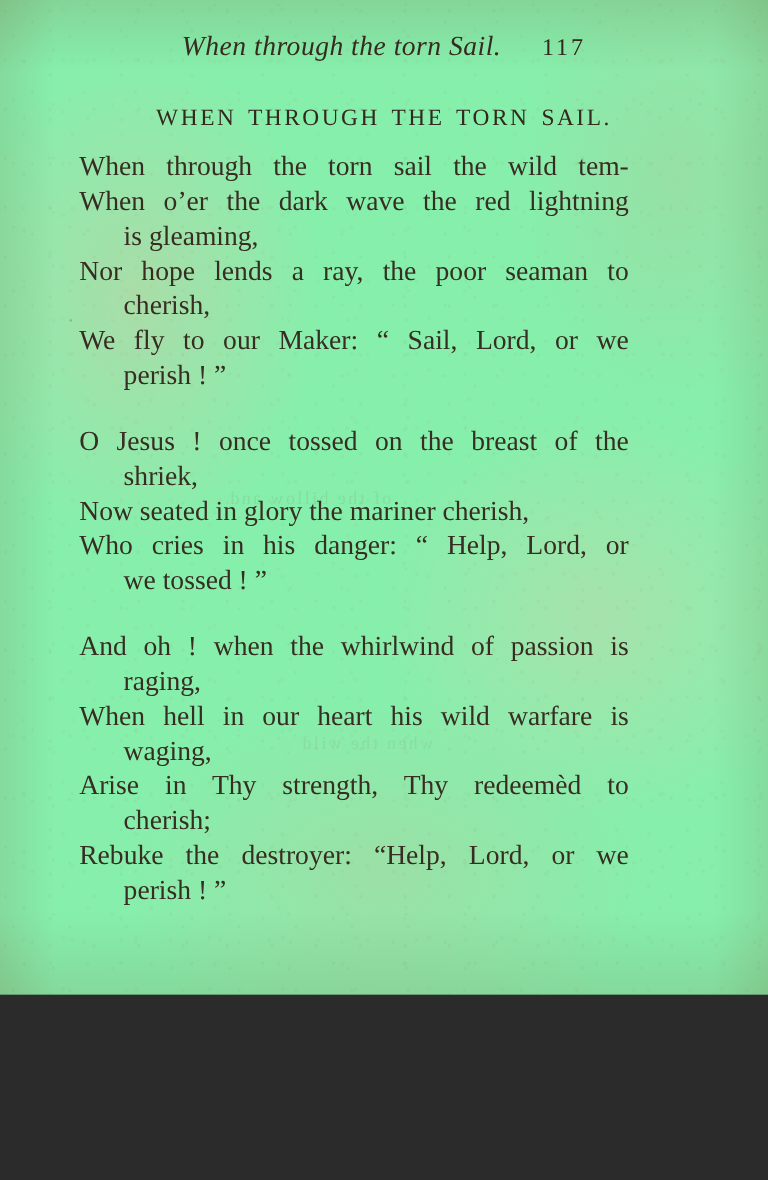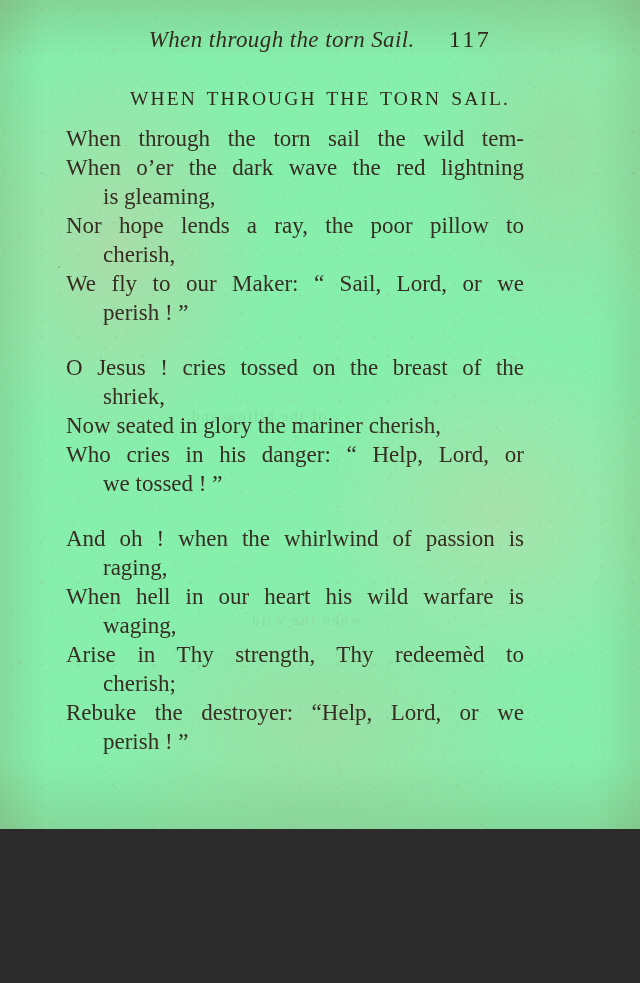--- a/index.html
+++ b/index.html
@@ -145,21 +145,21 @@
 
   .running-head-title {
     font-style: italic;
     font-size: 23px;
     letter-spacing: .4px;
     color: #352b20;
     white-space: nowrap;
   }
 
   .running-head-folio {
-    font-size: 24px;
+    font-size: 20px;
     letter-spacing: 2.5px;
     color: #32291e;
     margin-left: 34px;
     white-space: nowrap;
   }
 
   .poem-title {
     position: absolute;
     left: 0;
     right: 0;
@@ -253,32 +253,32 @@
 
       <div class="stanza">
         <div class="verse-line justified">
           <span>When through the torn sail the wild tem-</span>
         </div>
         <div class="verse-line justified">
           <span>When o’er the dark wave the red lightning</span>
           <span class="turnover">is gleaming,</span>
         </div>
         <div class="verse-line justified">
-          <span>Nor hope lends a ray, the poor pillow to</span>
+          <span>Nor hope lends a ray, the poor seaman to</span>
           <span class="turnover">cherish,</span>
         </div>
         <div class="verse-line justified">
           <span>We fly to our Maker: “ Sail, Lord, or we</span>
           <span class="turnover">perish ! ”</span>
         </div>
       </div>
 
       <div class="stanza">
         <div class="verse-line justified">
-          <span>O Jesus ! cries tossed on the breast of the</span>
+          <span>O Jesus ! once tossed on the breast of the</span>
           <span class="turnover">shriek,</span>
         </div>
         <div class="verse-line">
           <span>Now seated in glory the mariner cherish,</span>
         </div>
         <div class="verse-line justified">
           <span>Who cries in his danger: “ Help, Lord, or</span>
           <span class="turnover">we tossed ! ”</span>
         </div>
       </div>

